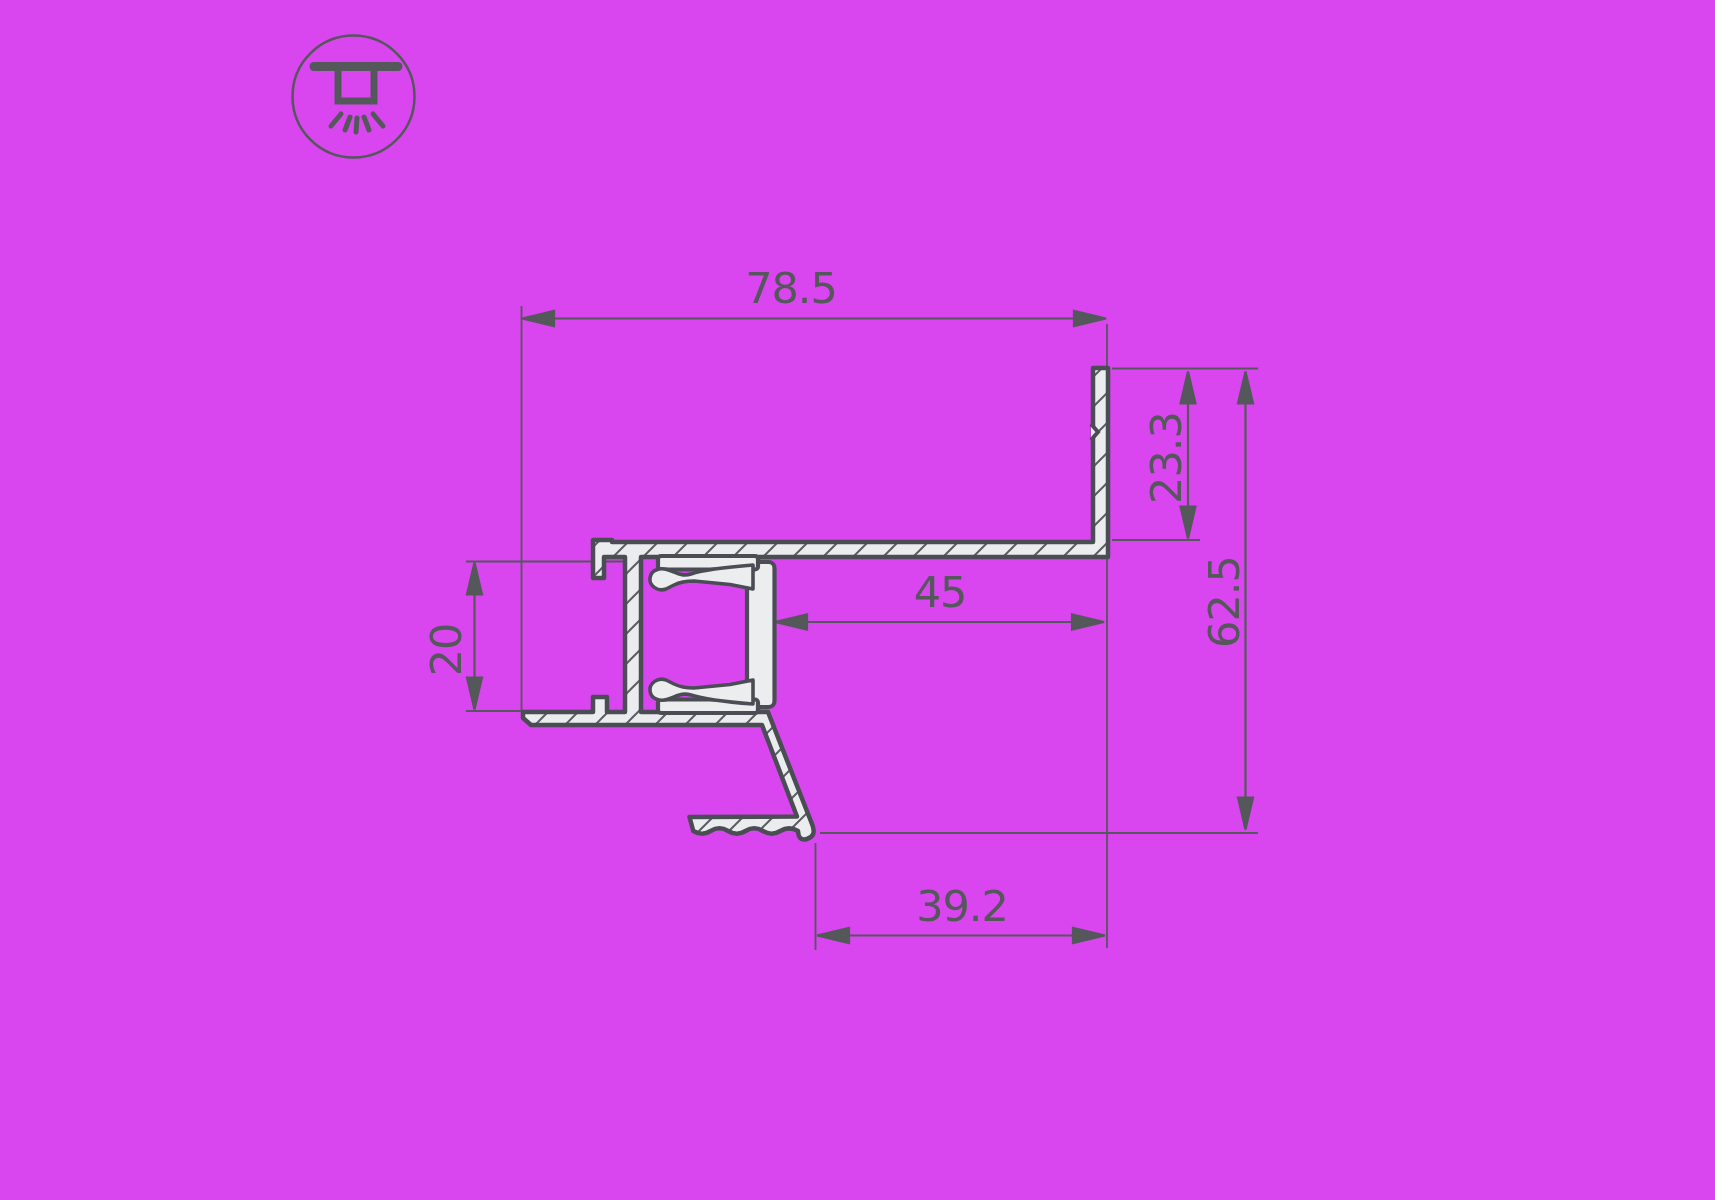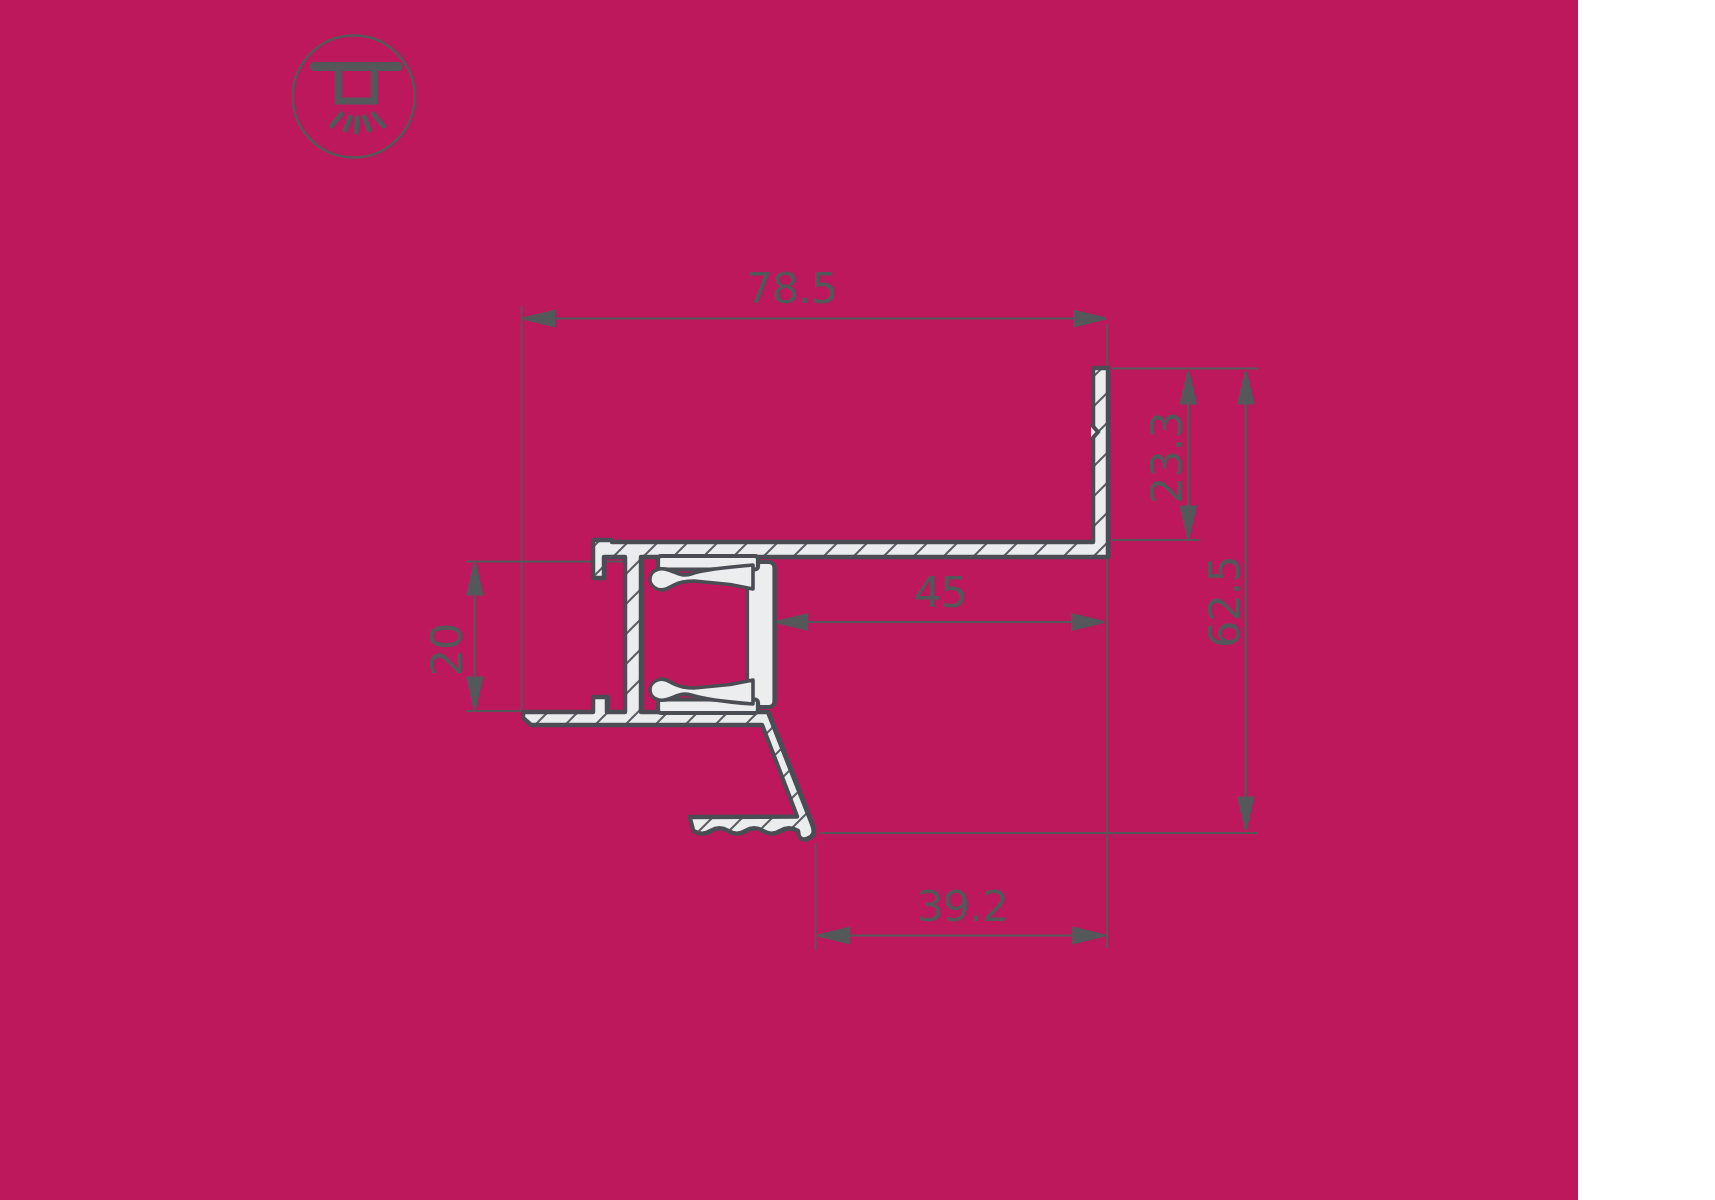--- a/index.html
+++ b/index.html
@@ -1,16 +1,16 @@
 <!DOCTYPE html>
 <html><head>
 <meta charset="utf-8">
 <style>
   html,body{margin:0;padding:0;background:#ffffff;}
-  .canvas{position:relative;width:1578px;height:1200px;background:#be185d;overflow:hidden;}
+  .canvas{position:relative;width:1715px;height:1200px;background:#d946ef;overflow:hidden;}
   svg{display:block;}
   .dim-text{
     font-family:"DejaVu Sans","Liberation Sans",sans-serif;
     font-size:43px;
     letter-spacing:-1px;
     fill:#54585a;
   }
 </style>
 </head>
 <body>

